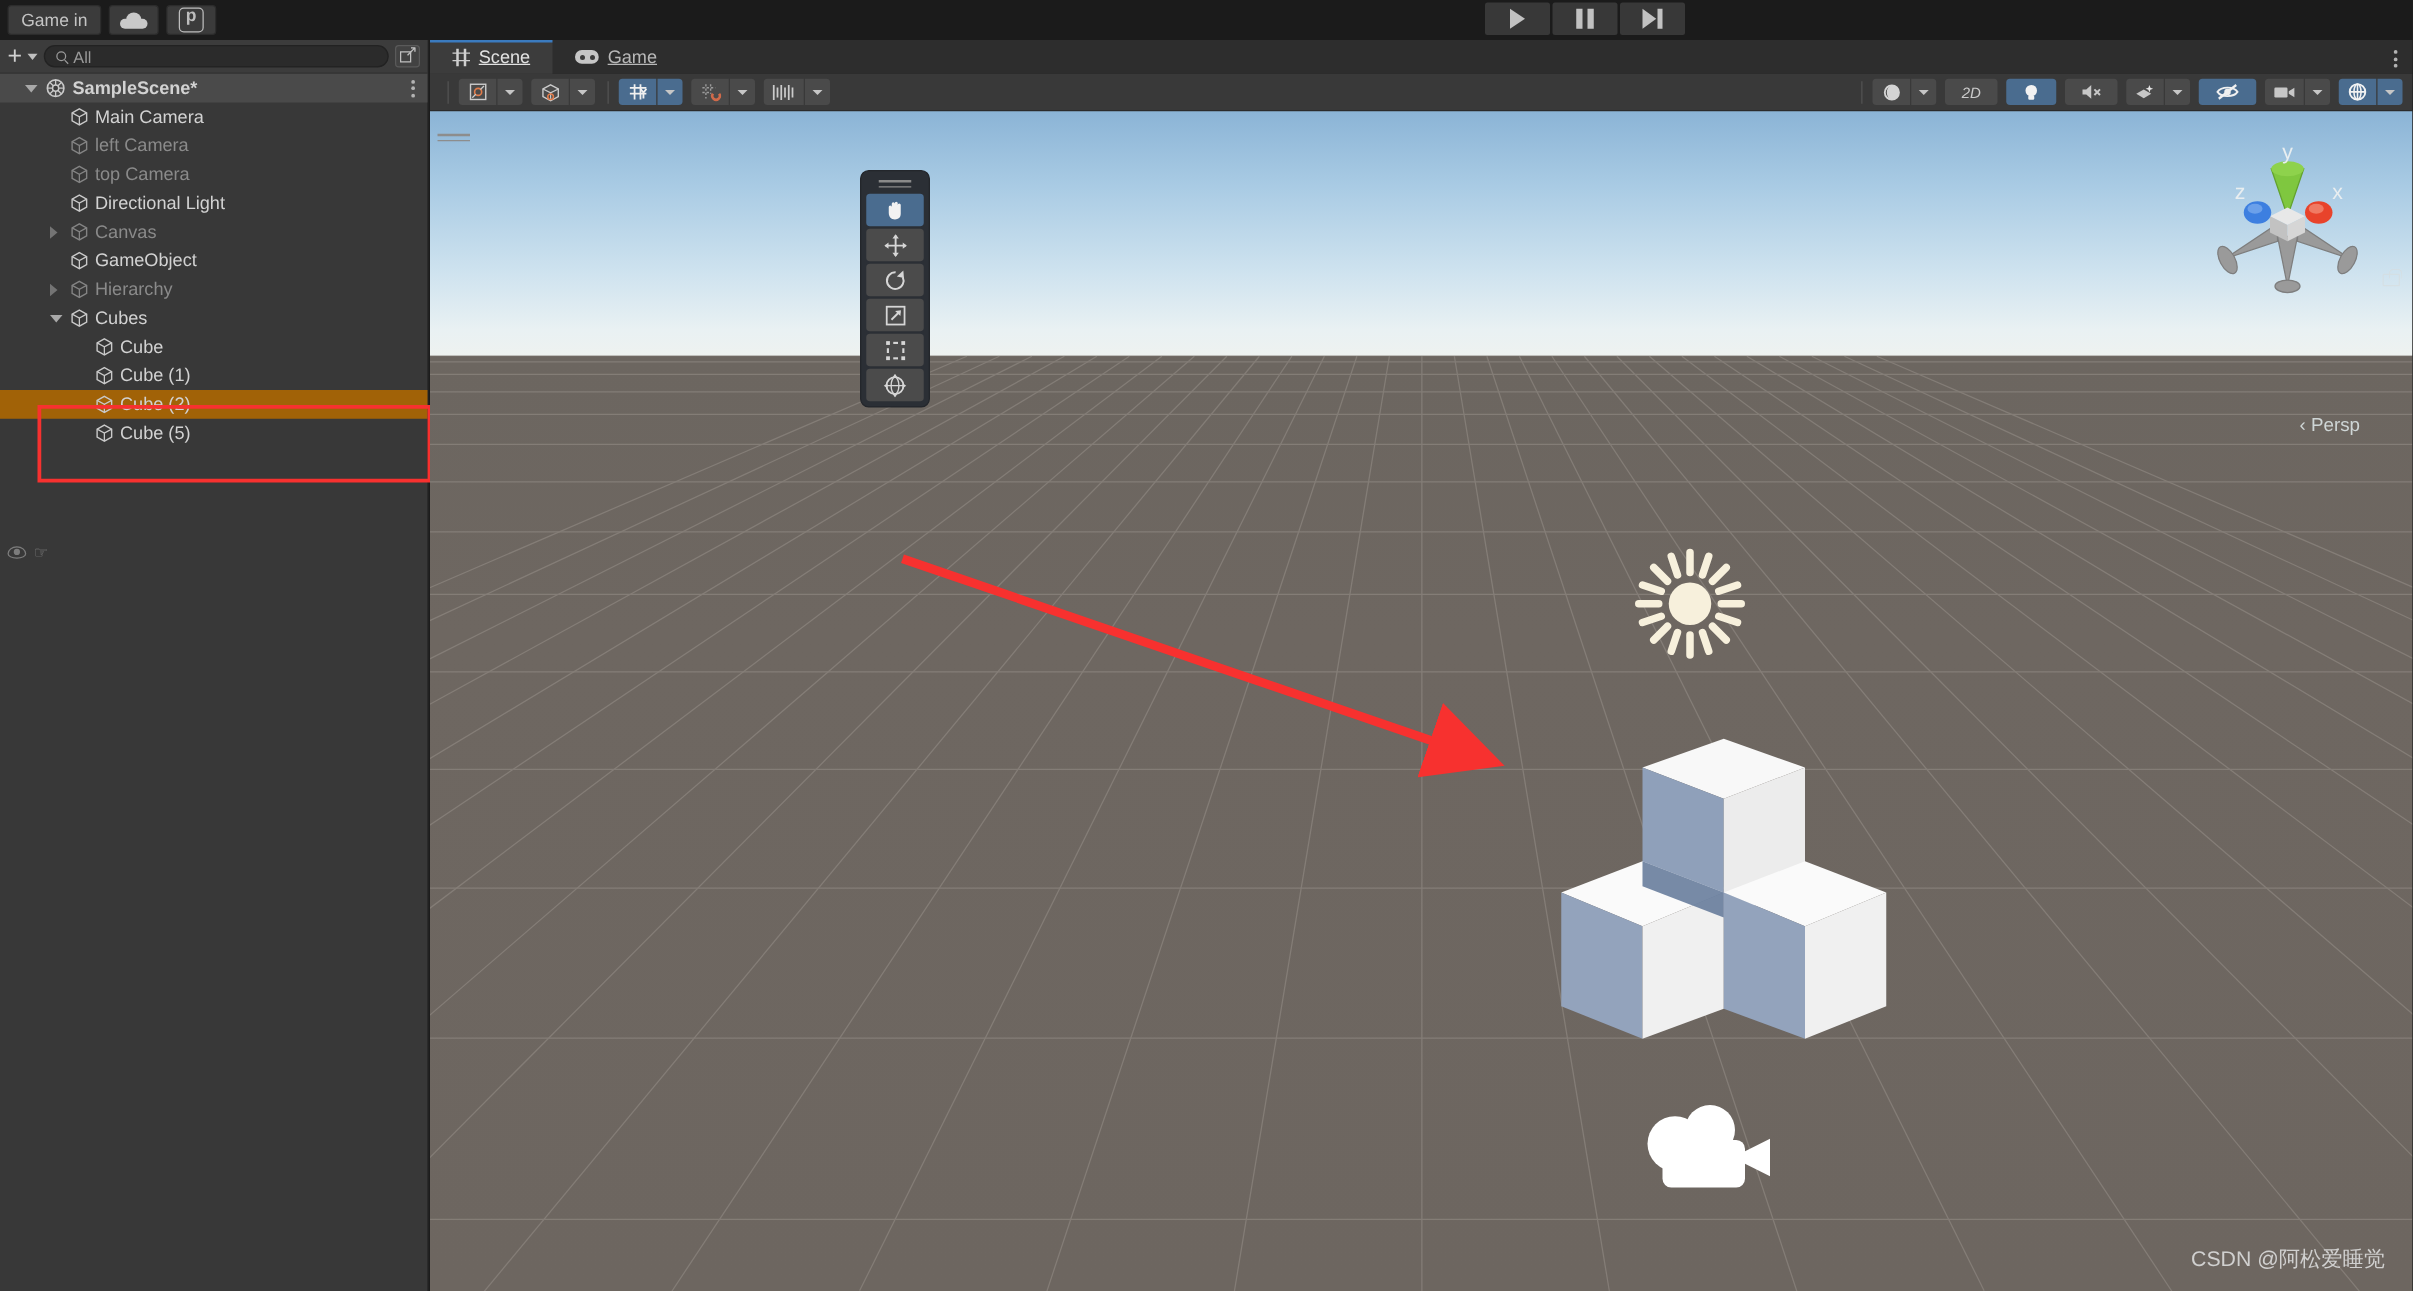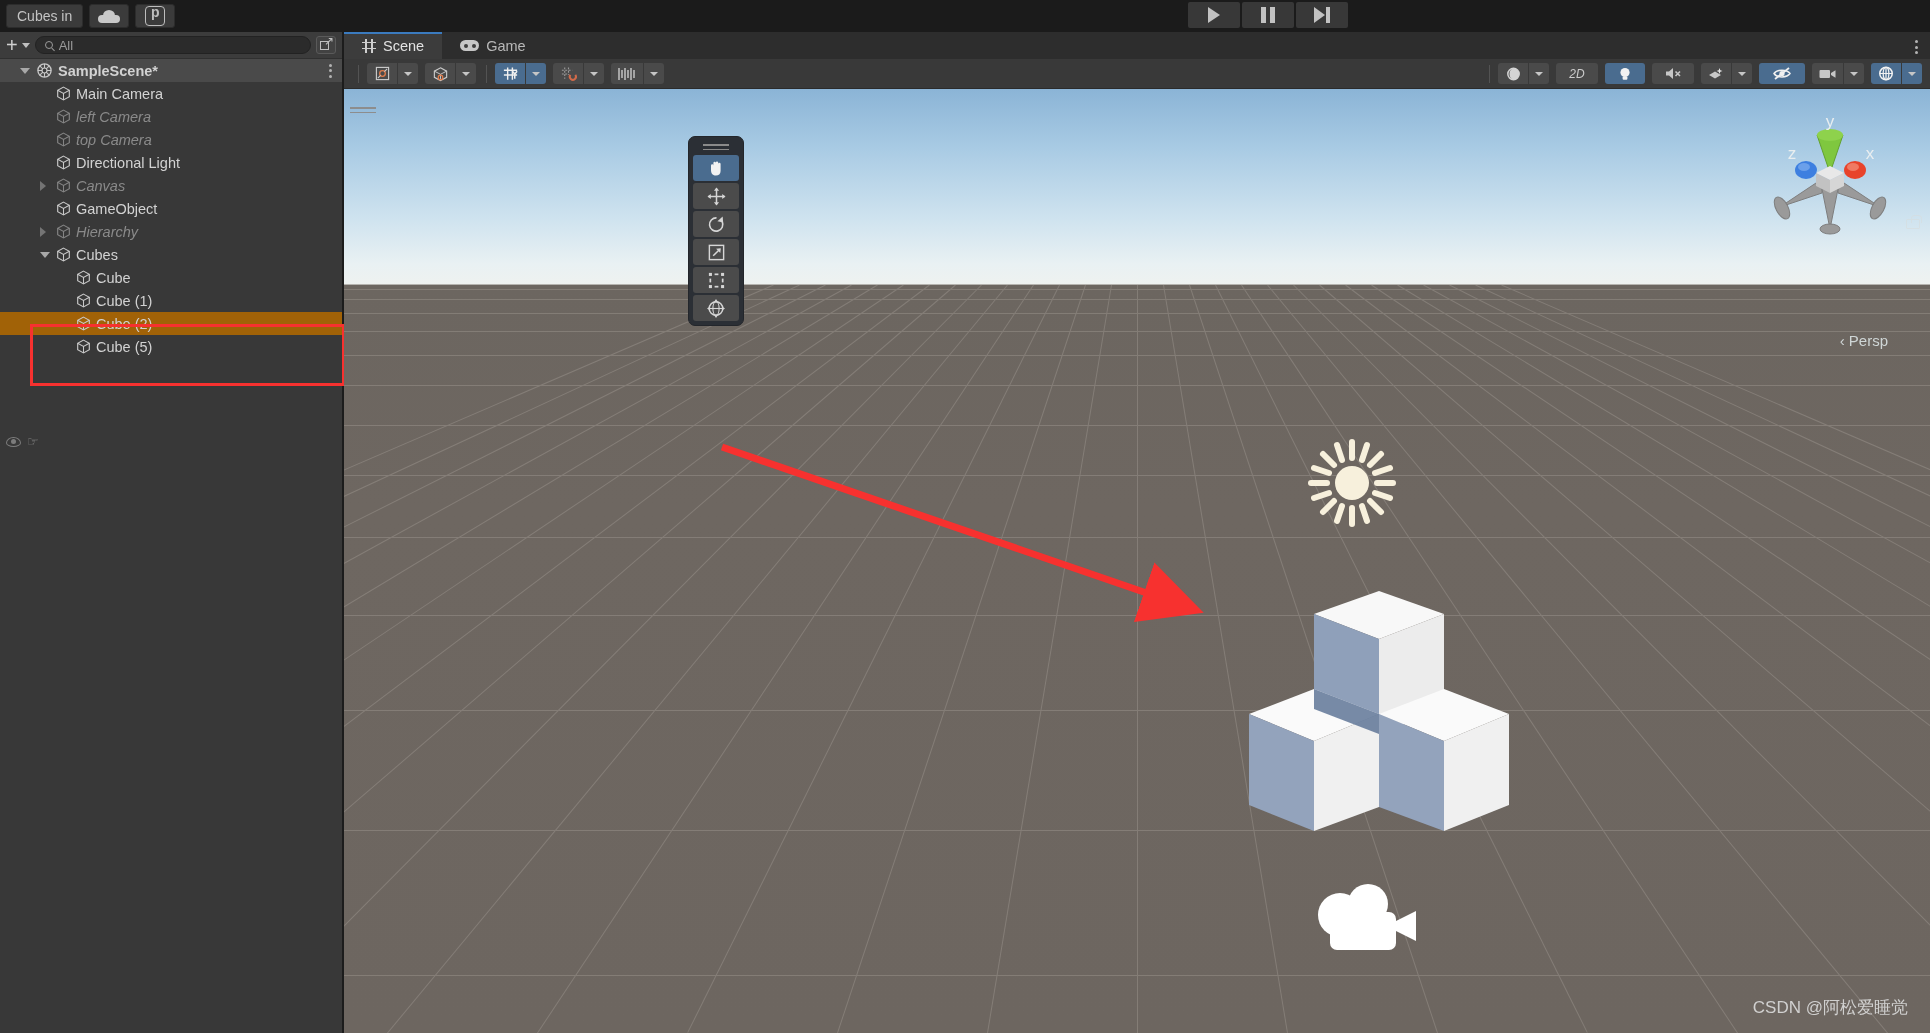--- a/index.html
+++ b/index.html
@@ -146,21 +146,21 @@
   }
 
   
   .tree { position: relative; }
   .row {
     height: 23px; display: flex; align-items: center; position: relative;
     color: #d2d2d2; font-size: 14.5px; white-space: nowrap;
   }
   .row.scene-root { background: #4a4a4a; font-weight: bold; }
   .row.hover { background: #a16207; }
-  .row.dim { color: #8a8a8a; font-style: italic; }
+  .row.dim { color: #8a8a8a; }
   .row .arrow {
     width: 0; height: 0; position: absolute;
     border-left: 5px solid transparent; border-right: 5px solid transparent;
     border-top: 6px solid #a8a8a8;
   }
   .row .arrow.closed {
     border-left: 6px solid #8d8d8d; border-right: none;
     border-top: 5px solid transparent; border-bottom: 5px solid transparent;
   }
   .row.dim .arrow.closed { border-left-color:#747474; }
@@ -191,21 +191,21 @@
   }
 
   
   .scenepanel {
     position: absolute; left: 344px; top: 32px; width: 1586px; height: 1001px;
     background: #2d2d2d;
   }
   .s-tabrow { height: 27px; background: #2d2d2d; display: flex; align-items: stretch; position: relative; }
   .s-tab {
     display: flex; align-items: center; gap: 7px; padding: 0 18px;
-    color: #b8b8b8; font-size: 14.5px; position: relative;
+    color: #b8b8b8; font-size: 14.5px; position: relative; text-decoration: underline;
   }
   .s-tab.active {
     background: #3c3c3c; color: #e2e2e2;
     border-top-left-radius: 3px; border-top-right-radius: 3px;
   }
   .s-tab.active::before {
     content:""; position:absolute; left:0; right:0; top:0; height:2px; background:#3b7bbf;
   }
   .grid-ico {
     width: 14px; height: 14px; position: relative;
@@ -312,21 +312,21 @@
   }
 
   .right-edge-kebab { position: absolute; right: 12px; top: 8px; }
 </style>
 </head>
 <body>
 
 <div class="app">
 
   <div class="topbar">
-    <div class="tb-btn">Cubes in</div>
+    <div class="tb-btn">Game in</div>
     <div class="tb-btn icon">
       <span class="cloud-ico"></span>
     </div>
     <div class="tb-btn icon">
       <span class="unity-ico"></span>
     </div>
 
     <div class="play-cluster">
       <div class="play-btn">
         <span class="tri-play"></span>

